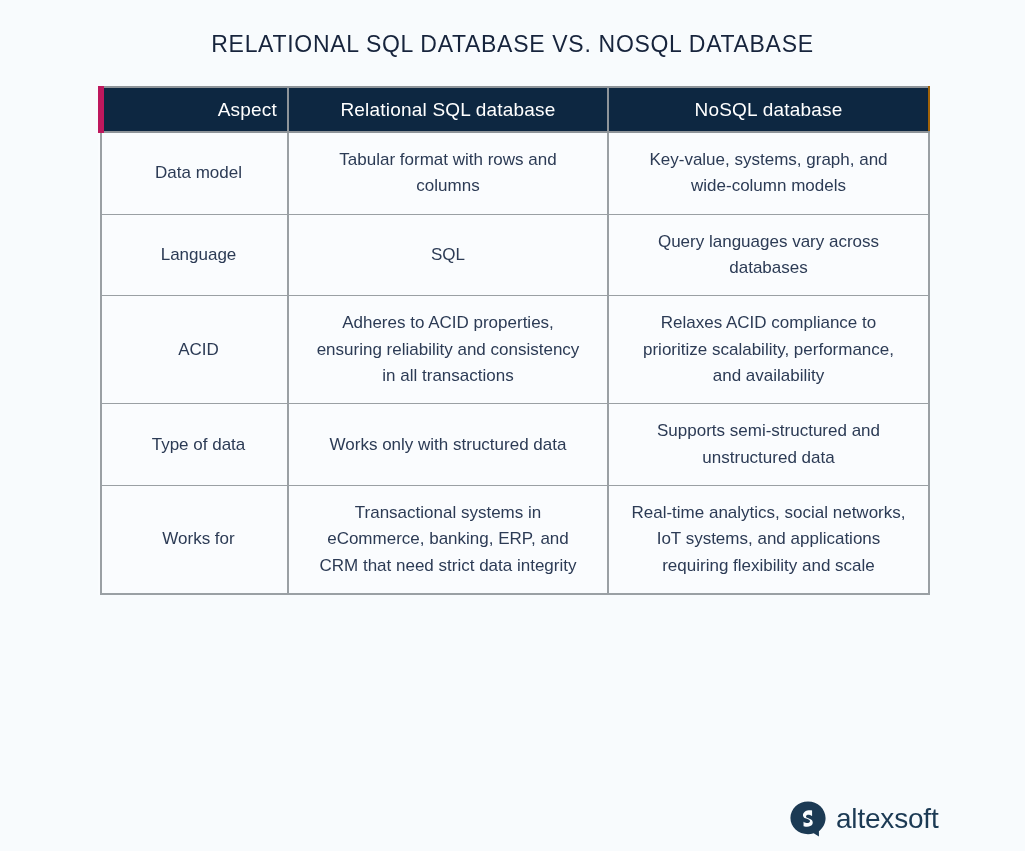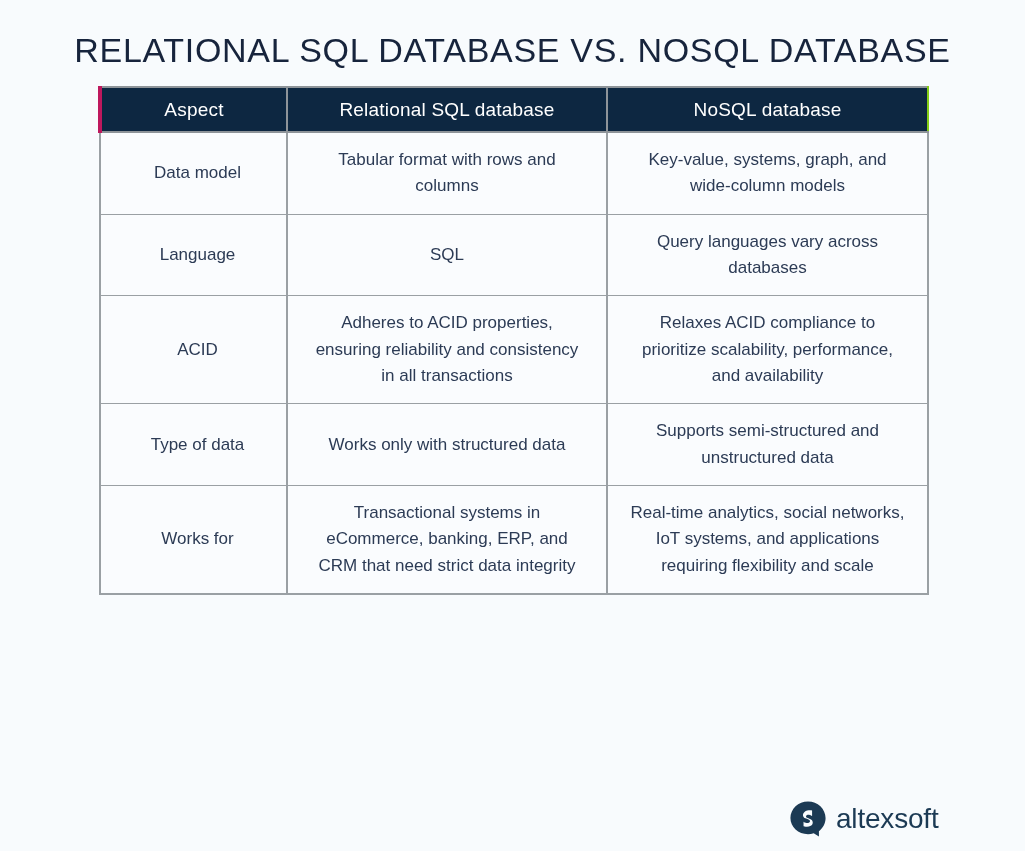--- a/index.html
+++ b/index.html
@@ -20,21 +20,21 @@
     background: #f8fbfd;
     box-sizing: border-box;
   }
   .page-title {
     position: absolute;
     left: 0;
     top: 31px;
     width: 1025px;
     text-align: center;
     font-family: "Liberation Sans Narrow", "Liberation Sans", sans-serif;
-    font-size: 34px;
+    font-size: 23px;
     letter-spacing: 0.7px;
     color: #17243c;
     font-weight: 400;
     white-space: nowrap;
   }
   .table-wrap {
     position: absolute;
     left: 98px;
     top: 86px;
     width: 828px;
@@ -58,22 +58,22 @@
     letter-spacing: 0.2px;
     text-align: center;
     height: 45px;
     padding: 0 10px;
     border-right: 2px solid #8e9499;
     border-left: 2px solid #8e9499;
     border-top: 2px solid #8e9499;
     border-bottom: 2px solid #8e9499;
     box-sizing: border-box;
   }
-  table.cmp th.first { border-left: 4px solid #be185d; }
-  table.cmp th.last { border-right: 2px solid #84cc16; }
+  table.cmp th.first { border-left: 6px solid #be185d; text-align: right; }
+  table.cmp th.last { border-right: 2px solid #a16207; }
 
   table.cmp td {
     border: 1px solid #9aa0a4;
     border-left-width: 2px;
     border-right-width: 2px;
     font-size: 17px;
     font-family: "Liberation Sans Narrow", "Liberation Sans", sans-serif;
     color: #2c3b55;
     line-height: 1.55;
     padding: 14px 22px;

